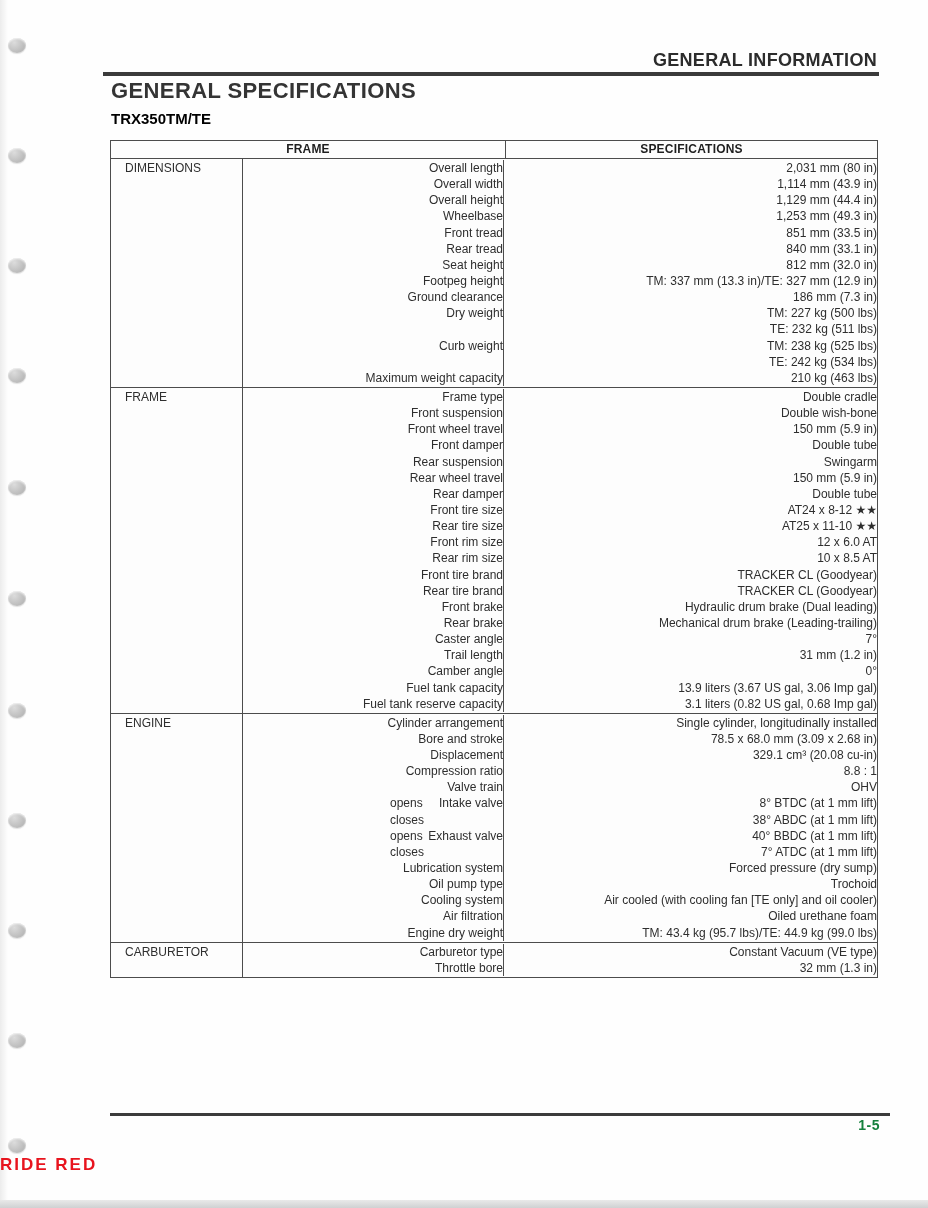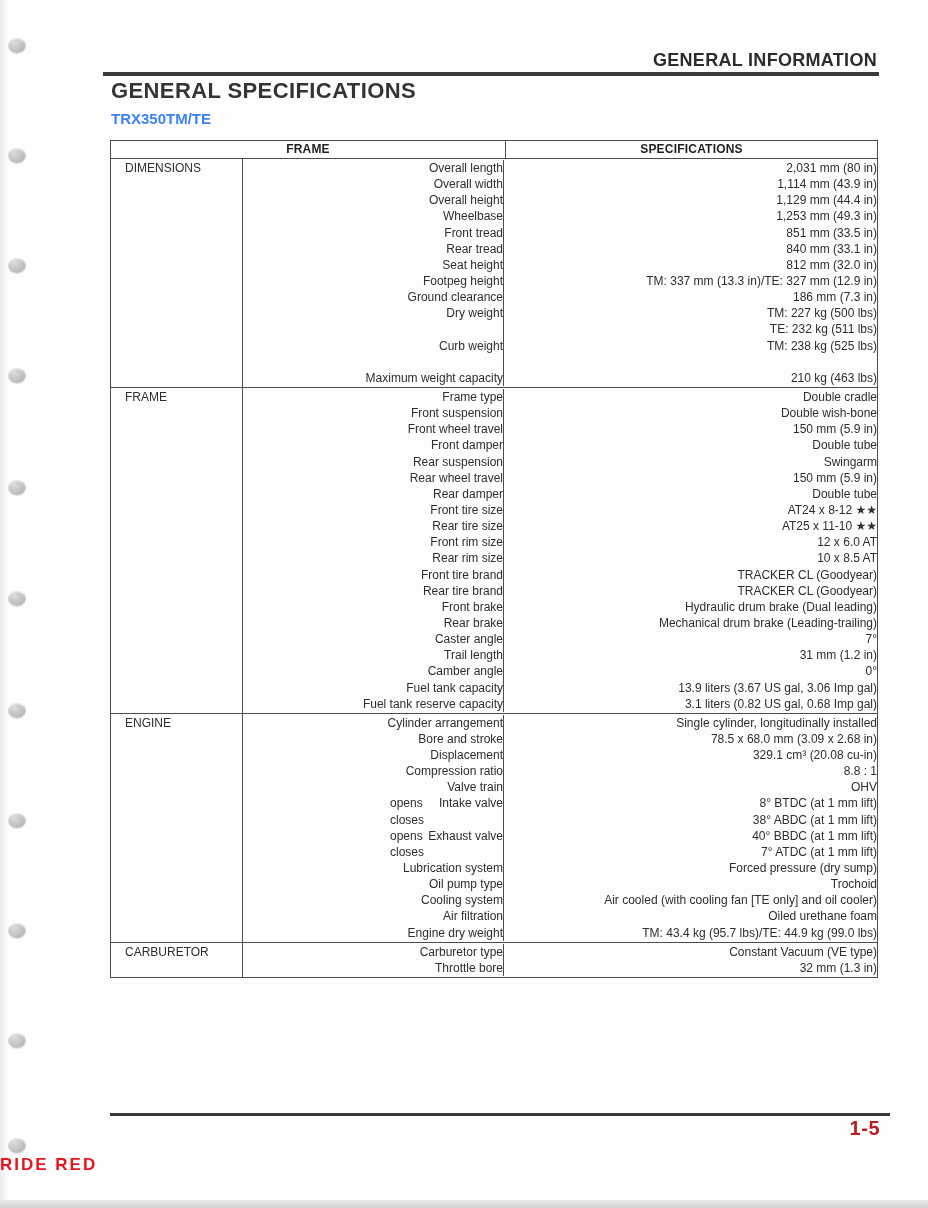--- a/index.html
+++ b/index.html
@@ -28,21 +28,21 @@
   }
   .header-rule{
     position:absolute;top:72px;left:103px;width:776px;height:4px;background:#3b3b3b;
   }
   .page-title{
     position:absolute;top:78px;left:111px;
     font-size:22px;font-weight:bold;letter-spacing:.4px;color:#343434;
   }
   .page-subtitle{
     position:absolute;top:110px;left:111px;
-    font-size:15px;font-weight:bold;color:#3b82f6;
+    font-size:15px;font-weight:bold;color:#000000;
   }
   .spec-table{
     position:absolute;top:140px;left:110px;width:766px;
     border:1px solid #4c4c4c;font-size:12px;background:#fdfdfd;
   }
   .thead{display:flex;border-bottom:1px solid #4c4c4c;height:17px;}
   .thead .th{
     font-weight:bold;text-align:center;line-height:17px;color:#1f1f1f;
     letter-spacing:.2px;
   }
@@ -62,21 +62,21 @@
     white-space:nowrap;overflow:visible;
   }
   .sub-label{position:absolute;left:147px;top:0;}
   .spec-cell{flex:1;padding-left:13px;white-space:nowrap;}
   
   .footer-rule{
     position:absolute;top:1113px;left:110px;width:780px;height:3px;background:#3b3b3b;
   }
   .page-number{
     position:absolute;top:1117px;right:48px;
-    font-size:20px;font-weight:bold;color:#b91c1c;letter-spacing:.5px;
+    font-size:14px;font-weight:bold;color:#15803d;letter-spacing:.5px;
   }
   .ride-red{
     position:absolute;top:1155px;left:0;width:928px;text-align:left;
     font-size:17px;font-weight:bold;letter-spacing:2px;color:#e8141e;
   }
 </style>
 </head>
 <body>
 
 <div class="left-edge"></div>
@@ -153,20 +153,21 @@
           <div class="row">
             <div class="item-cell"></div>
             <div class="spec-cell">TE: 232 kg (511 lbs)</div>
           </div>
           <div class="row">
             <div class="item-cell">Curb weight</div>
             <div class="spec-cell">TM: 238 kg (525 lbs)</div>
           </div>
           <div class="row">
             <div class="item-cell"></div>
+            <div class="spec-cell">TE: 242 kg (534 lbs)</div>
           </div>
           <div class="row">
             <div class="item-cell">Maximum weight capacity</div>
             <div class="spec-cell">210 kg (463 lbs)</div>
           </div>
         </div>
       </div>
       <div class="section">
         <div class="cat-cell">FRAME</div>
         <div class="rows">

